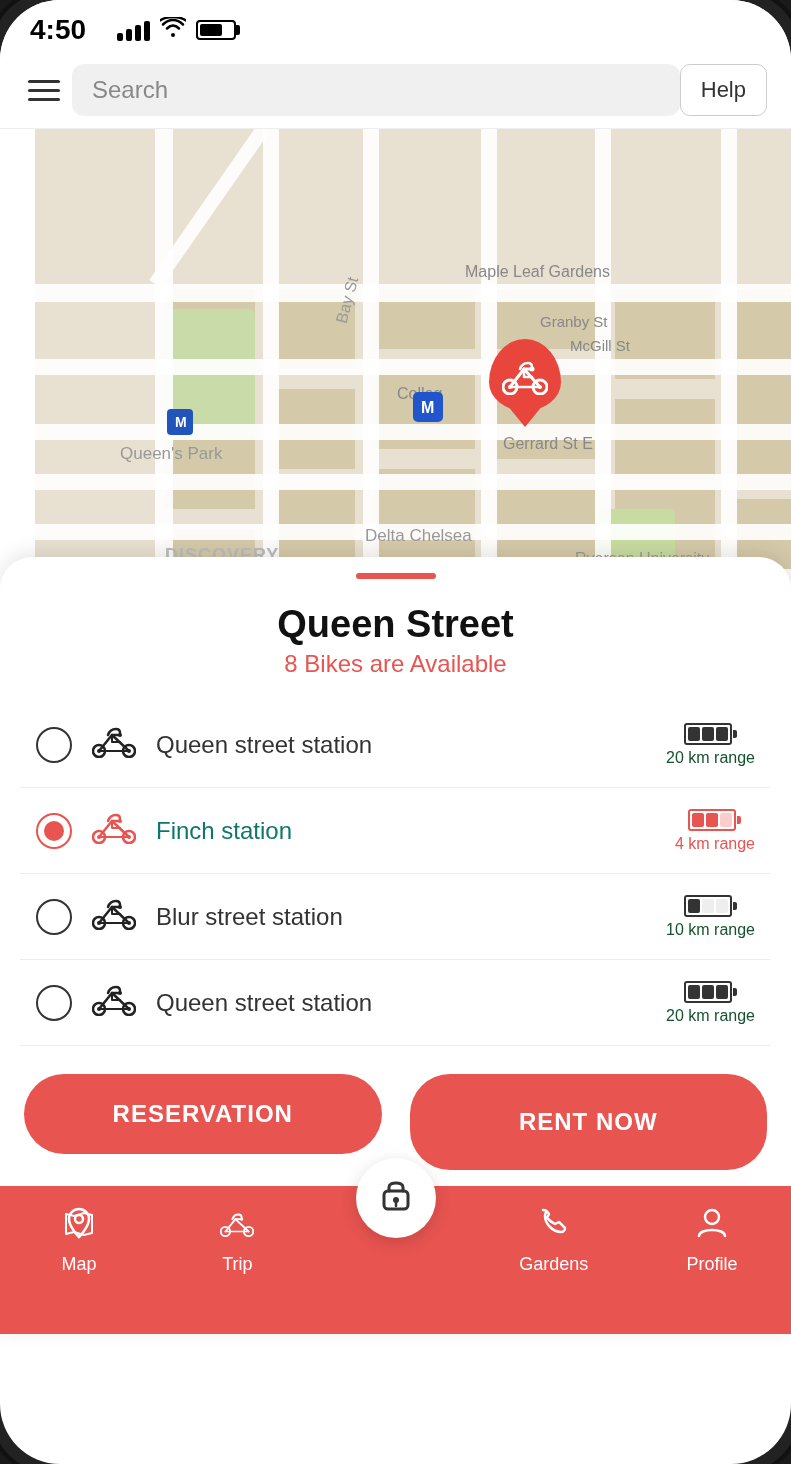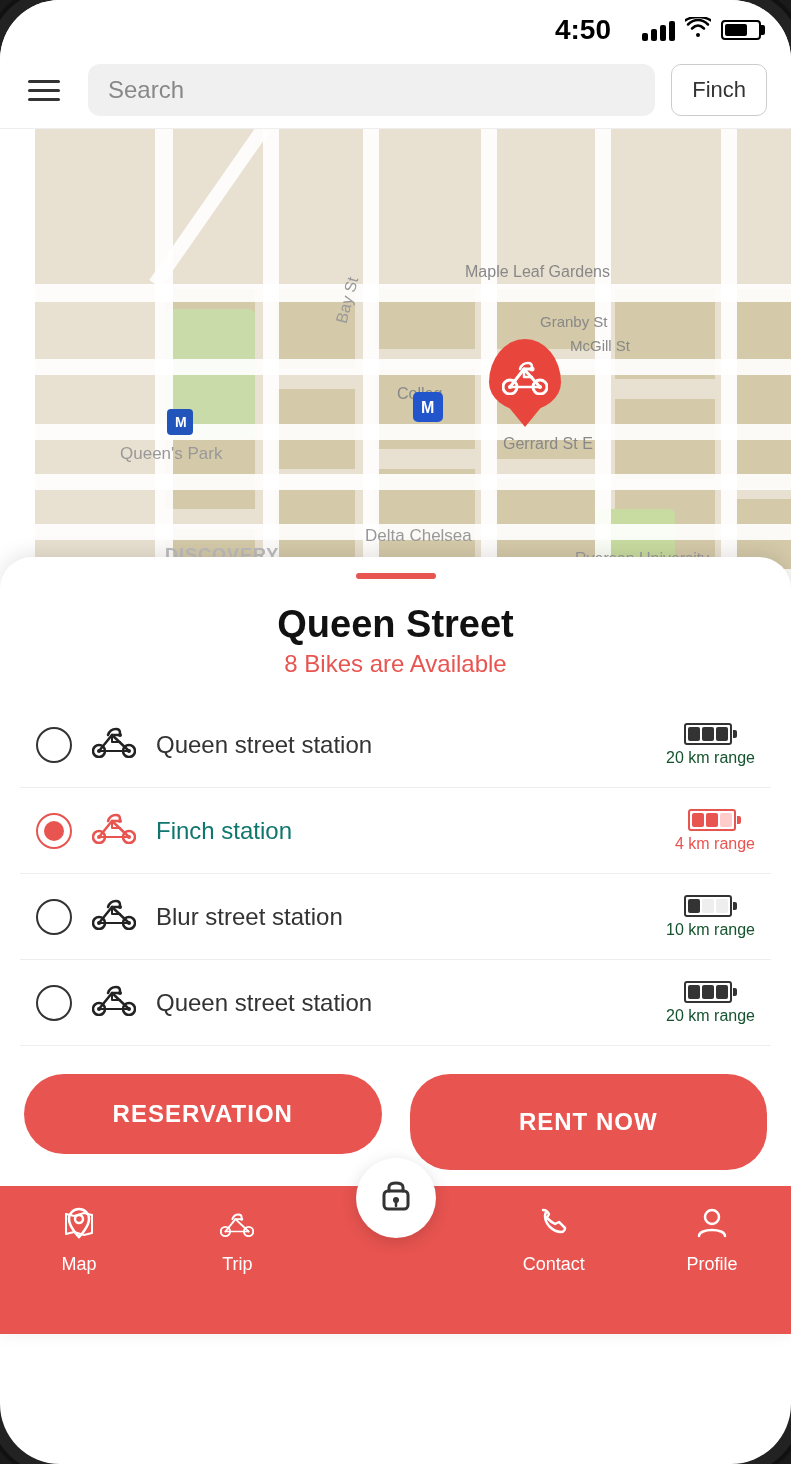--- a/index.html
+++ b/index.html
@@ -17,21 +17,21 @@
       background: #fff;
       border-radius: 60px;
       overflow: hidden;
       position: relative;
       box-shadow: 0 0 0 12px #222, 0 0 0 16px #111;
     }
     .status-bar {
       background: #fff;
       padding: 12px 30px 8px;
       display: flex;
-      justify-content: flex-end;
+      justify-content: flex-start;
       align-items: center;
       height: 56px;
       gap: 31px;
     }
     .status-time {
       font-size: 28px;
       font-weight: 600;
       color: #000;
     }
     .status-icons {
@@ -81,21 +81,20 @@
       background: #000;
       border-radius: 2px;
     }
 
     
     .top-bar {
       background: #fff;
       padding: 8px 24px 12px;
       display: flex;
       align-items: center;
-      gap: 16px;
       border-bottom: 1px solid #eee;
     }
     .menu-btn {
       width: 48px;
       height: 48px;
       display: flex;
       flex-direction: column;
       justify-content: center;
       gap: 6px;
       cursor: pointer;
@@ -397,21 +396,21 @@
 
   <div class="top-bar">
     <div class="menu-btn">
       <div class="menu-line"></div>
       <div class="menu-line"></div>
       <div class="menu-line"></div>
     </div>
     <div class="search-bar">
       <span class="search-text">Search</span>
     </div>
-    <button class="help-btn">Finch</button>
+    <button class="help-btn">Help</button>
   </div>
 
   <div class="map-container">
 
     <svg width="791" height="460" style="position:absolute;top:0;left:0;">
 
       <rect width="791" height="460" fill="#e8e0d0"></rect>
 
       <rect x="130" y="160" width="90" height="120" fill="#d4c9a8"></rect>
       <rect x="240" y="160" width="80" height="80" fill="#d4c9a8"></rect>
@@ -686,21 +685,21 @@
           </span>
         </div>
       </div>
 
       <div class="nav-item">
         <span class="nav-icon">
           <svg width="34" height="34" viewBox="0 0 34 34">
             <path d="M6 4 C6 4 10 4 12 8 L10 12 C10 12 14 16 18 18 L22 16 C24 18 28 22 28 22 C28 22 28 26 24 26 C16 26 8 18 8 10 C8 6 12 4 6 4Z" fill="none" stroke="#fff" stroke-width="2.5" stroke-linejoin="round"></path>
           </svg>
         </span>
-        <span class="nav-label">Contact</span>
+        <span class="nav-label">Gardens</span>
       </div>
 
       <div class="nav-item">
         <span class="nav-icon">
           <svg width="34" height="34" viewBox="0 0 34 34">
             <circle cx="17" cy="11" r="7" fill="none" stroke="#fff" stroke-width="2.5"></circle>
             <path d="M4 30 C4 22 30 22 30 30" fill="none" stroke="#fff" stroke-width="2.5" stroke-linecap="round"></path>
           </svg>
         </span>
         <span class="nav-label">Profile</span>

